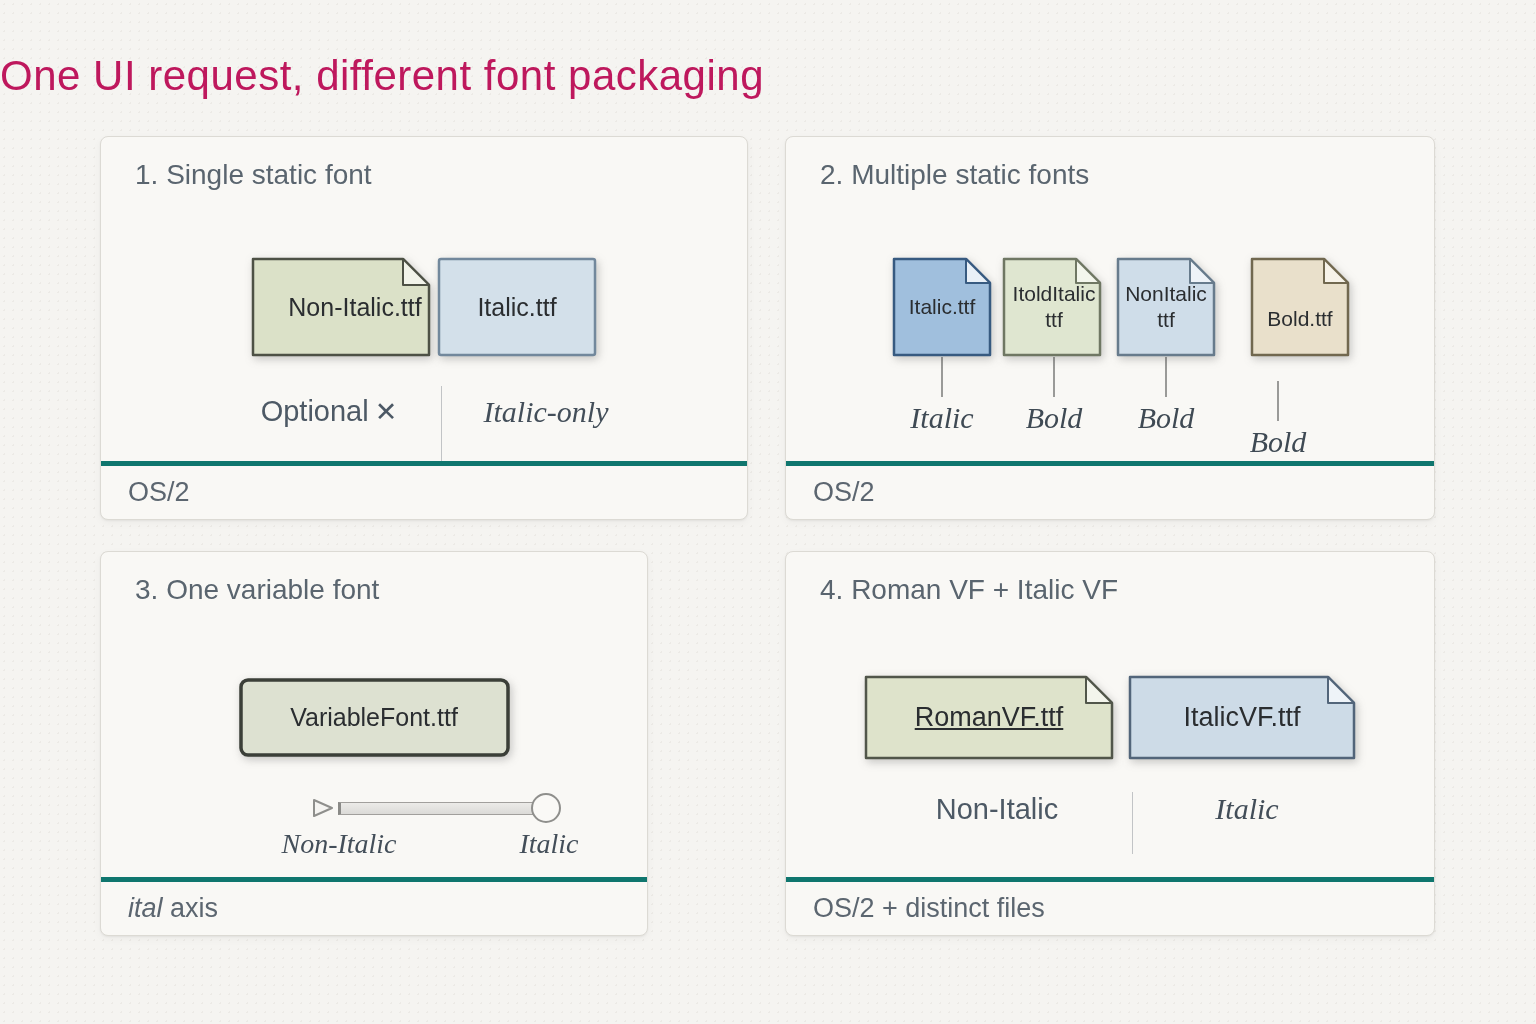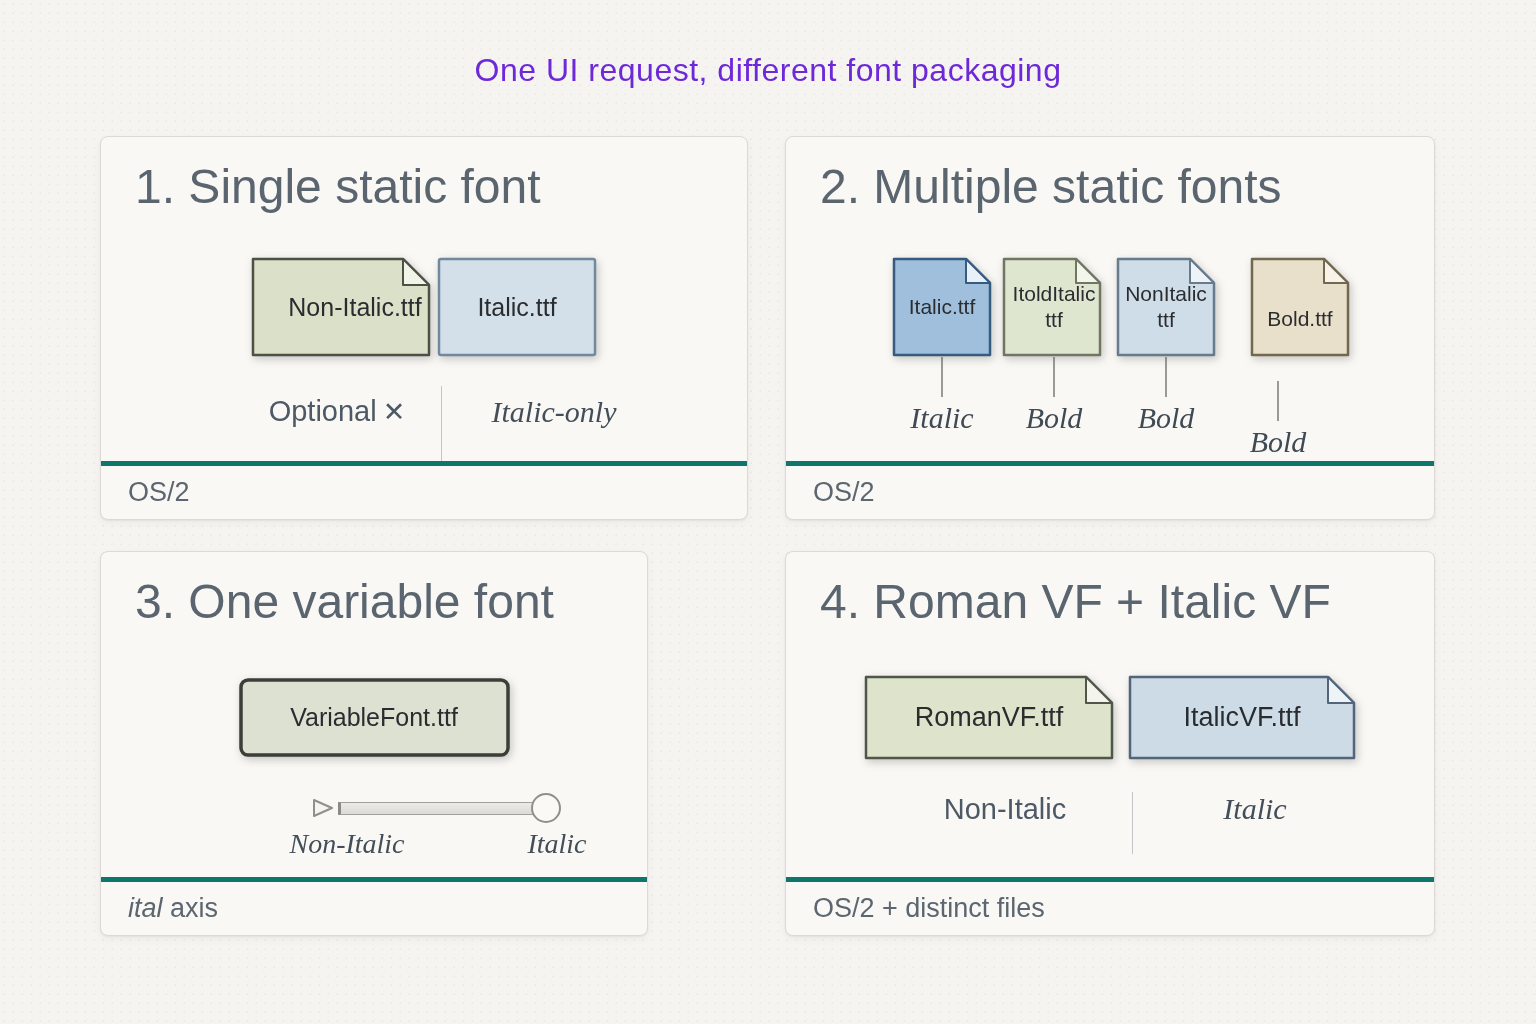--- a/index.html
+++ b/index.html
@@ -7,55 +7,55 @@
   body {
     font-family: "Liberation Sans", sans-serif;
     background-color:#f5f4f1;
     background-image: radial-gradient(#eceae6 1px, rgba(0,0,0,0) 1px);
     background-size: 9px 9px;
     position:relative;
     color:#55606b;
   }
   .title {
     position:absolute; top:52px; left:0; width:100%;
-    text-align:center; font-size:32px; font-weight:300;
-    color:#6d28d9; letter-spacing:0.5px;
+    text-align:left; font-size:42px; font-weight:300;
+    color:#be185d; letter-spacing:0.5px;
   }
   .panel {
     position:absolute;
     background:#f9f8f5;
     border:1px solid #dcdad4;
     border-radius:8px;
     box-shadow:0 1px 2px rgba(0,0,0,0.05), 0 3px 8px rgba(0,0,0,0.04);
   }
   #panel1 { left:100px; top:136px; width:648px; height:384px; }
   #panel2 { left:785px; top:136px; width:650px; height:384px; }
   #panel3 { left:100px; top:551px; width:548px; height:385px; }
   #panel4 { left:785px; top:551px; width:650px; height:385px; }
   .panel-heading {
     position:absolute; top:22px; left:34px;
-    font-size:48px; font-weight:400; color:#5a656f;
+    font-size:28px; font-weight:400; color:#5a656f;
   }
   .panel-footer {
     position:absolute; left:0; right:0; bottom:0; height:58px;
     border-top:5px solid #0f766e;
     display:flex; align-items:center; padding-left:27px;
     font-size:27px; color:#5c6670;
     border-radius:0 0 8px 8px;
   }
   .files-row { position:absolute; left:0; right:0; display:flex; justify-content:center; }
   .doc { position:relative; display:flex; align-items:center; justify-content:center; }
   .doc svg { position:absolute; inset:0; filter:drop-shadow(2px 3px 4px rgba(70,70,70,0.28)); }
   .doc-label {
     position:relative; z-index:1; color:#2a2d30;
     text-align:center; white-space:pre-line; line-height:1.22;
   }
   .lbl-lg { font-size:25px; }
   .lbl-sm { font-size:21px; }
-  .cc { position:absolute; transform:translateX(-50%); white-space:nowrap;margin-left:8px; }
+  .cc { position:absolute; transform:translateX(-50%); white-space:nowrap; }
   .caption-sans { font-size:29px; color:#4d5965; }
   .caption-serif { font-family:"Liberation Serif", serif; font-style:italic; font-size:30px; color:#434e59; }
   .xmark { font-size:27px; color:#4d5965; padding-left:6px; }
   .vdivider { position:absolute; width:1px; background:#c2c4c6; }
   .file-col { display:flex; flex-direction:column; align-items:center; width:100px; }
   .connector { width:2px; height:40px; background:#9a9a98; }
   .tag-label { margin-top:4px; font-family:"Liberation Serif", serif; font-style:italic; font-size:30px; color:#3f4a54; }
   
   .slider-tri { position:absolute; left:210px; top:246px; }
   .slider-track {
@@ -188,21 +188,21 @@
   </section>
 
   <section class="panel" id="panel4">
     <h2 class="panel-heading">4. Roman VF + Italic VF</h2>
     <div class="files-row" style="top:123px; gap:14px;">
       <div class="doc" style="width:250px;height:85px;">
         <svg width="250" height="85" viewBox="0 0 250 85">
           <path d="M2 2 L222 2 L248 28 L248 83 L2 83 Z" fill="#dee3cb" stroke="#51564a" stroke-width="2.5" stroke-linejoin="round"></path>
           <path d="M222 2 L248 28 L222 28 Z" fill="#f3f5ec" stroke="#51564a" stroke-width="2" stroke-linejoin="round"></path>
         </svg>
-        <span class="doc-label lbl-lg" style="font-size:27px;">RomanVF.ttf</span>
+        <span class="doc-label lbl-lg" style="font-size:27px;text-decoration:underline;">RomanVF.ttf</span>
       </div>
       <div class="doc" style="width:228px;height:85px;">
         <svg width="228" height="85" viewBox="0 0 228 85">
           <path d="M2 2 L200 2 L226 28 L226 83 L2 83 Z" fill="#cddbe7" stroke="#52657a" stroke-width="2.5" stroke-linejoin="round"></path>
           <path d="M200 2 L226 28 L200 28 Z" fill="#eef3f8" stroke="#52657a" stroke-width="2" stroke-linejoin="round"></path>
         </svg>
         <span class="doc-label lbl-lg" style="font-size:27px;text-align:right;">ItalicVF.ttf</span>
       </div>
     </div>
     <span class="cc caption-sans" style="left:211px; top:241px;">Non-Italic</span>

